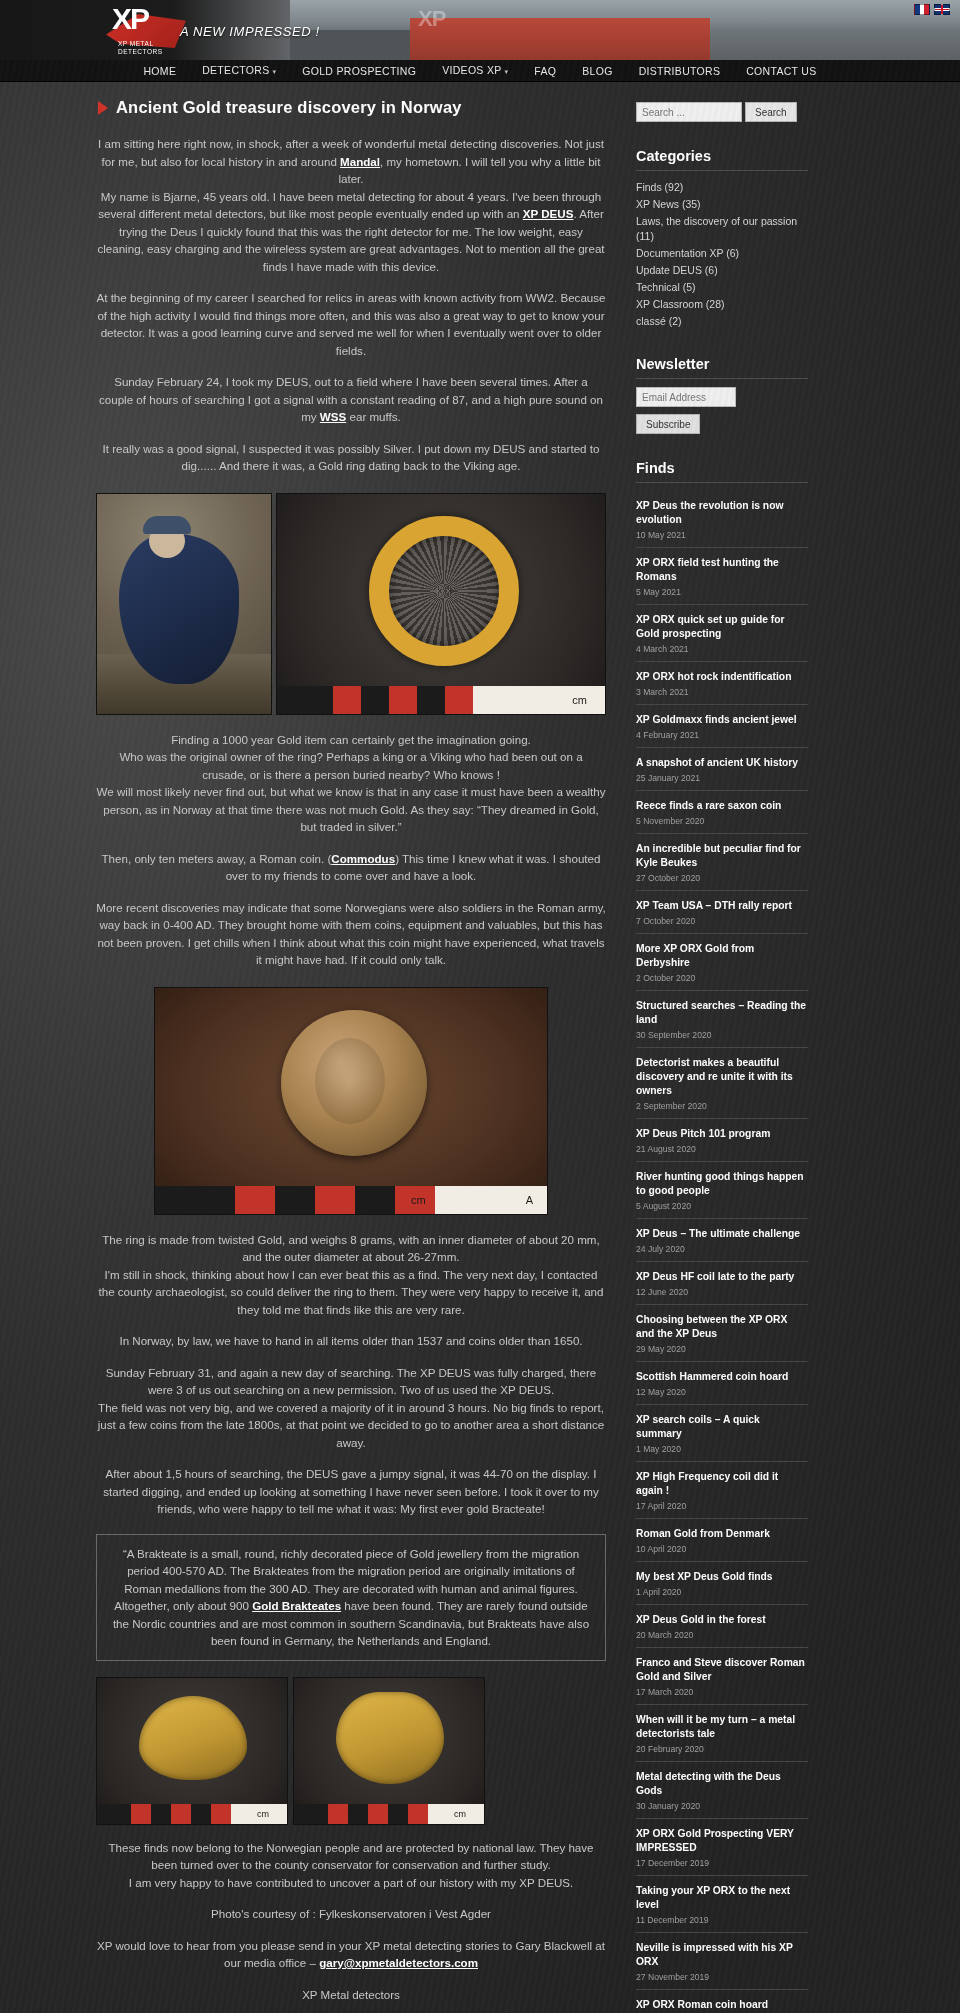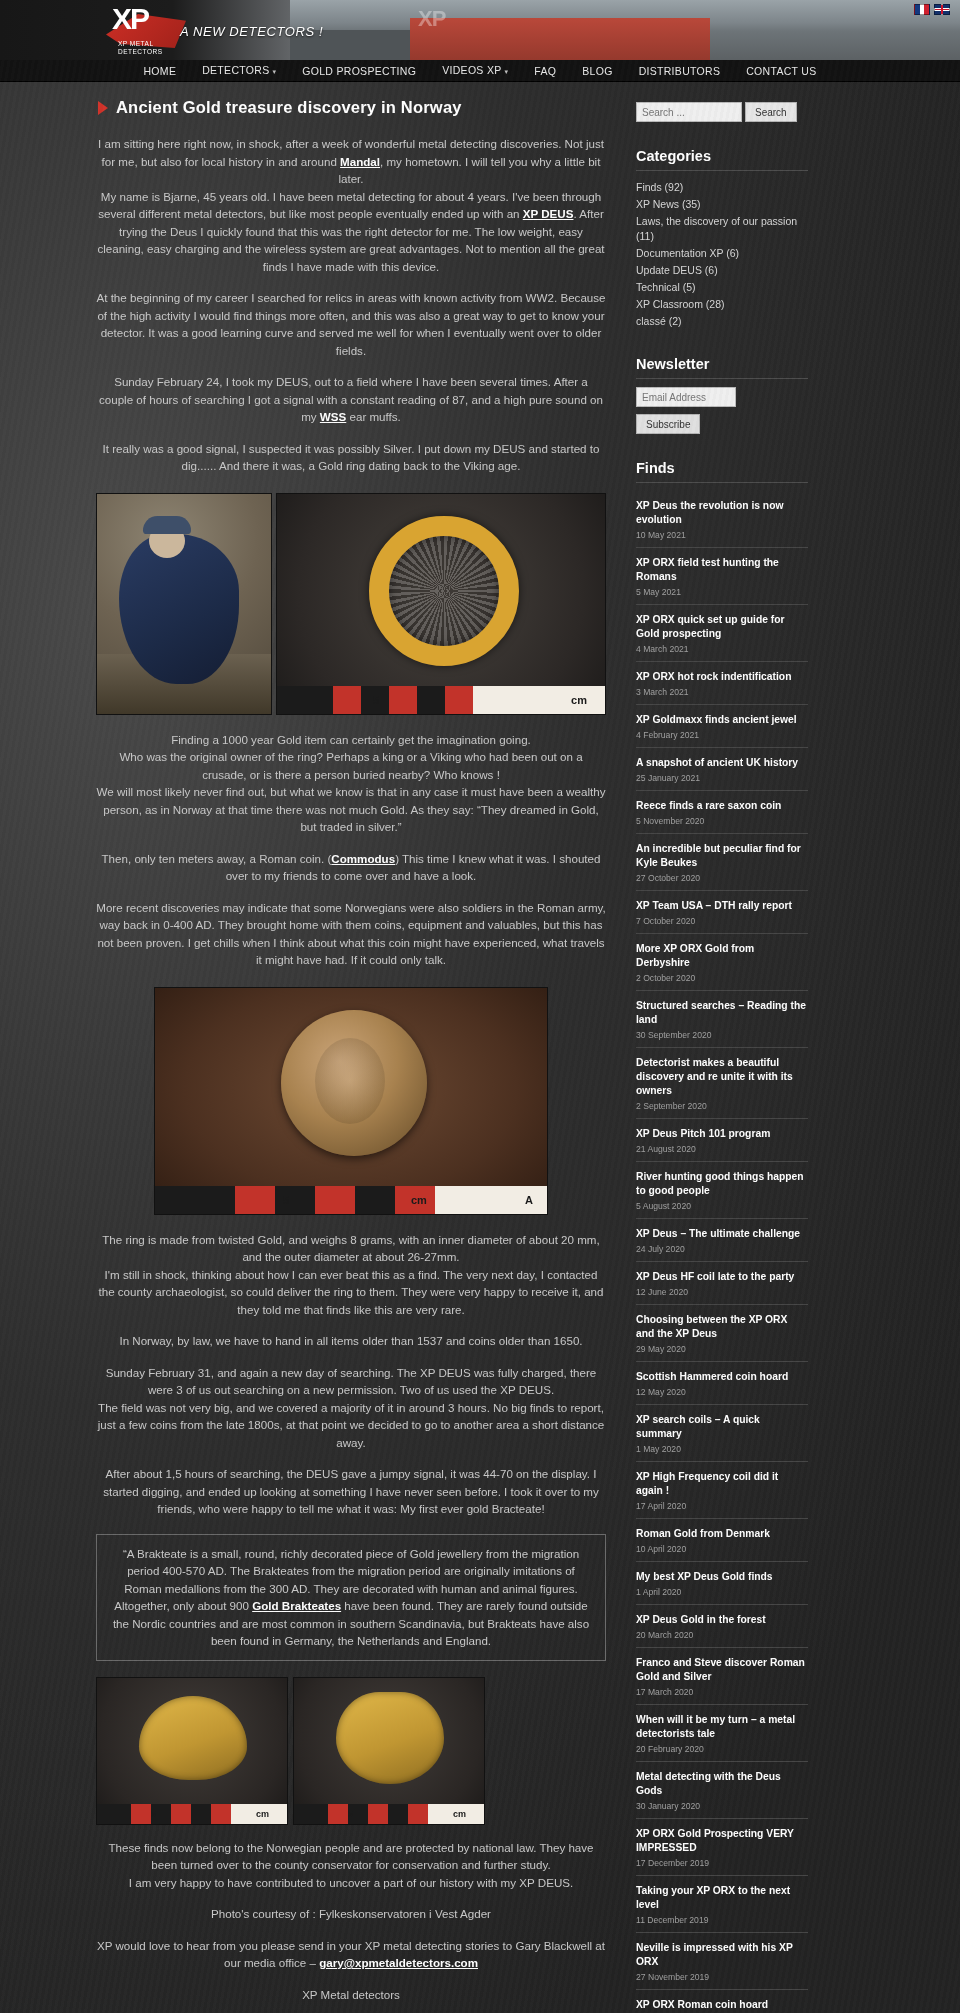--- a/index.html
+++ b/index.html
@@ -272,21 +272,21 @@
     background: #1b1b1b;
   }
   .scalebar .red {
     height: 100%;
     background: #c2332a;
   }
   .scalebar .txt {
     position: absolute;
     color: #1b1b1b;
     font-size: 11px;
-    font-weight: bold;
+    font-weight: normal;
     text-align: center;
   }
   .photo-coin {
     width: 394px; height: 228px;
     margin: 18px auto 16px auto;
     background: radial-gradient(ellipse at 50% 45%, #6d4a33 0%, #4c3020 60%, #2d1b11 100%);
     position: relative;
     border: 1px solid #111;
   }
   .photo-coin .coin {
@@ -428,21 +428,21 @@
       <div class="ghost-logo">XP</div>
     </div>
     <div class="logo">
       <div class="swoosh"></div>
       <div class="xp">XP</div>
       <div class="lbl">
         <span>XP METAL</span><br>
         <span>DETECTORS</span>
       </div>
     </div>
-    <div class="tagline">A NEW DETECTORS !</div>
+    <div class="tagline">A NEW IMPRESSED !</div>
     <div class="flags">
       <div class="flag fr"></div>
       <div class="flag uk"></div>
     </div>
   </div>
 
   <div class="nav">
     <div class="nav-item"><span>HOME</span></div>
     <div class="nav-item"><span>DETECTORS</span><span class="caret">▾</span></div>
     <div class="nav-item"><span>GOLD PROSPECTING</span></div>

